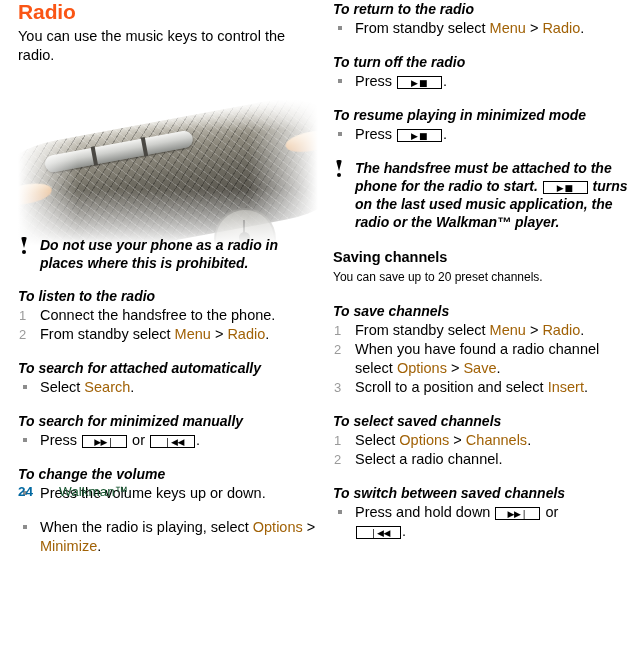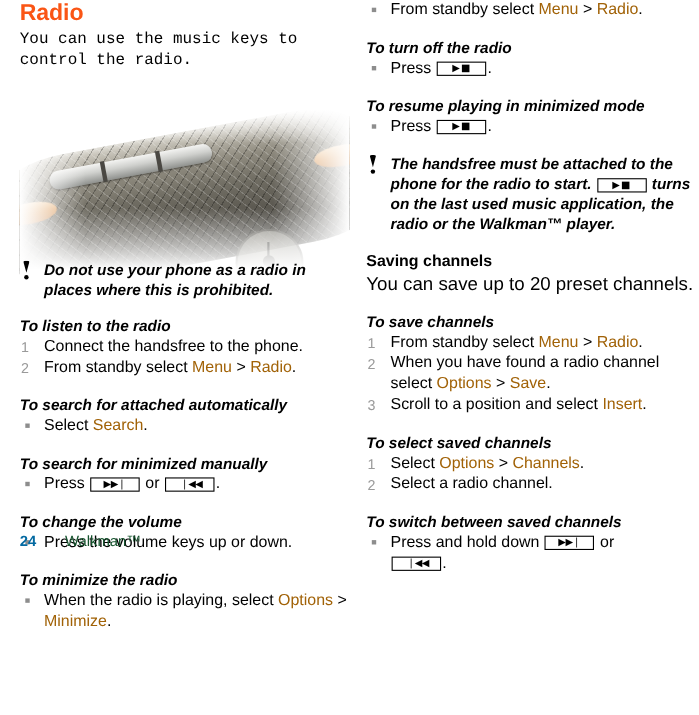--- a/index.html
+++ b/index.html
@@ -36,38 +36,37 @@
     font-size: 21px;
     font-weight: bold;
     line-height: 23px;
     margin: 0 0 4px 0;
     letter-spacing: -0.1px;
   }
   .intro {
     font-size: 14.5px;
     line-height: 19px;
     margin: 0;
-    font-family: Liberation Mono, monospace;
   }
   .h-sub {
     font-size: 14px;
     font-weight: bold;
     font-style: italic;
     line-height: 18px;
     margin: 0 0 1px 0;
   }
   .h-plain {
     font-size: 14.5px;
     font-weight: bold;
     font-style: normal;
     line-height: 19px;
     margin: 0 0 1px 0;
   }
   .body-text {
-    font-size: 17px;
+    font-size: 12px;
     line-height: 19px;
     margin: 0;
   }
   .accent { color: #a16207; }
   .gt { color: #000; }
   .gap-md { height: 15px; }
   .gap-lg { height: 17px; }
 
   
   ol.steps, ul.bullets {
@@ -356,32 +355,32 @@
     <h2 class="h-sub">To change the volume</h2>
     <ul class="bullets">
       <li>
         <span class="marker"></span>
         <span>Press the volume keys up or down.</span>
       </li>
     </ul>
 
     <div class="gap-md"></div>
 
-    <h2 class="h-sub">To minimize the radio</h2>
     <ul class="bullets">
       <li>
         <span class="marker"></span>
         <span>When the radio is playing, select </span><span class="accent">Options</span><span class="gt"> &gt; </span><span class="accent">Minimize</span><span>.</span>
       </li>
     </ul>
 
   </div>
 
   <div class="col col-right">
 
+    <h2 class="h-sub">To return to the radio</h2>
     <ul class="bullets">
       <li>
         <span class="marker"></span>
         <span>From standby select </span><span class="accent">Menu</span><span class="gt"> &gt; </span><span class="accent">Radio</span><span>.</span>
       </li>
     </ul>
 
     <div class="gap-md"></div>
 
     <h2 class="h-sub">To turn off the radio</h2>

